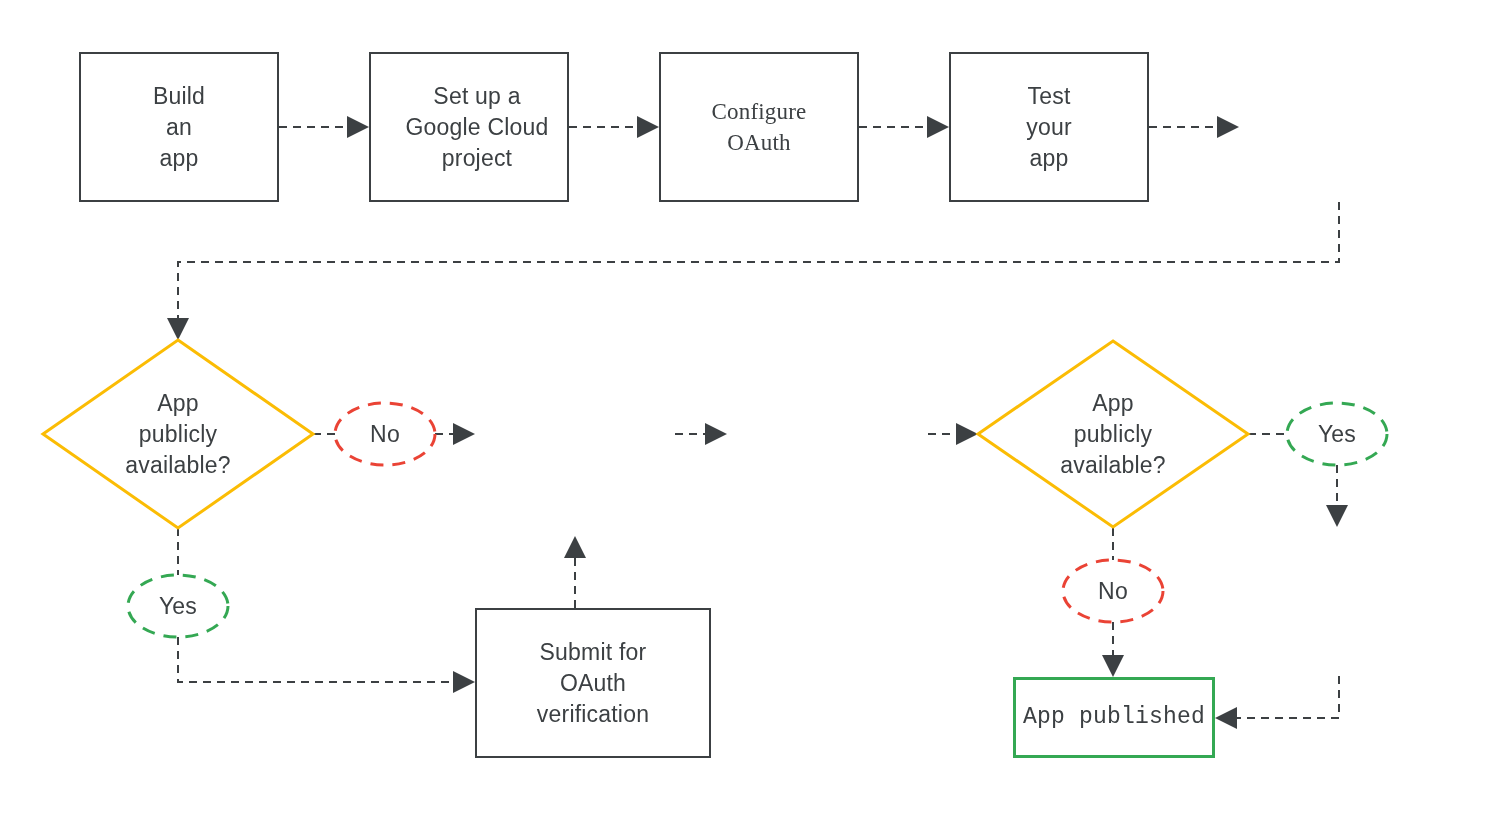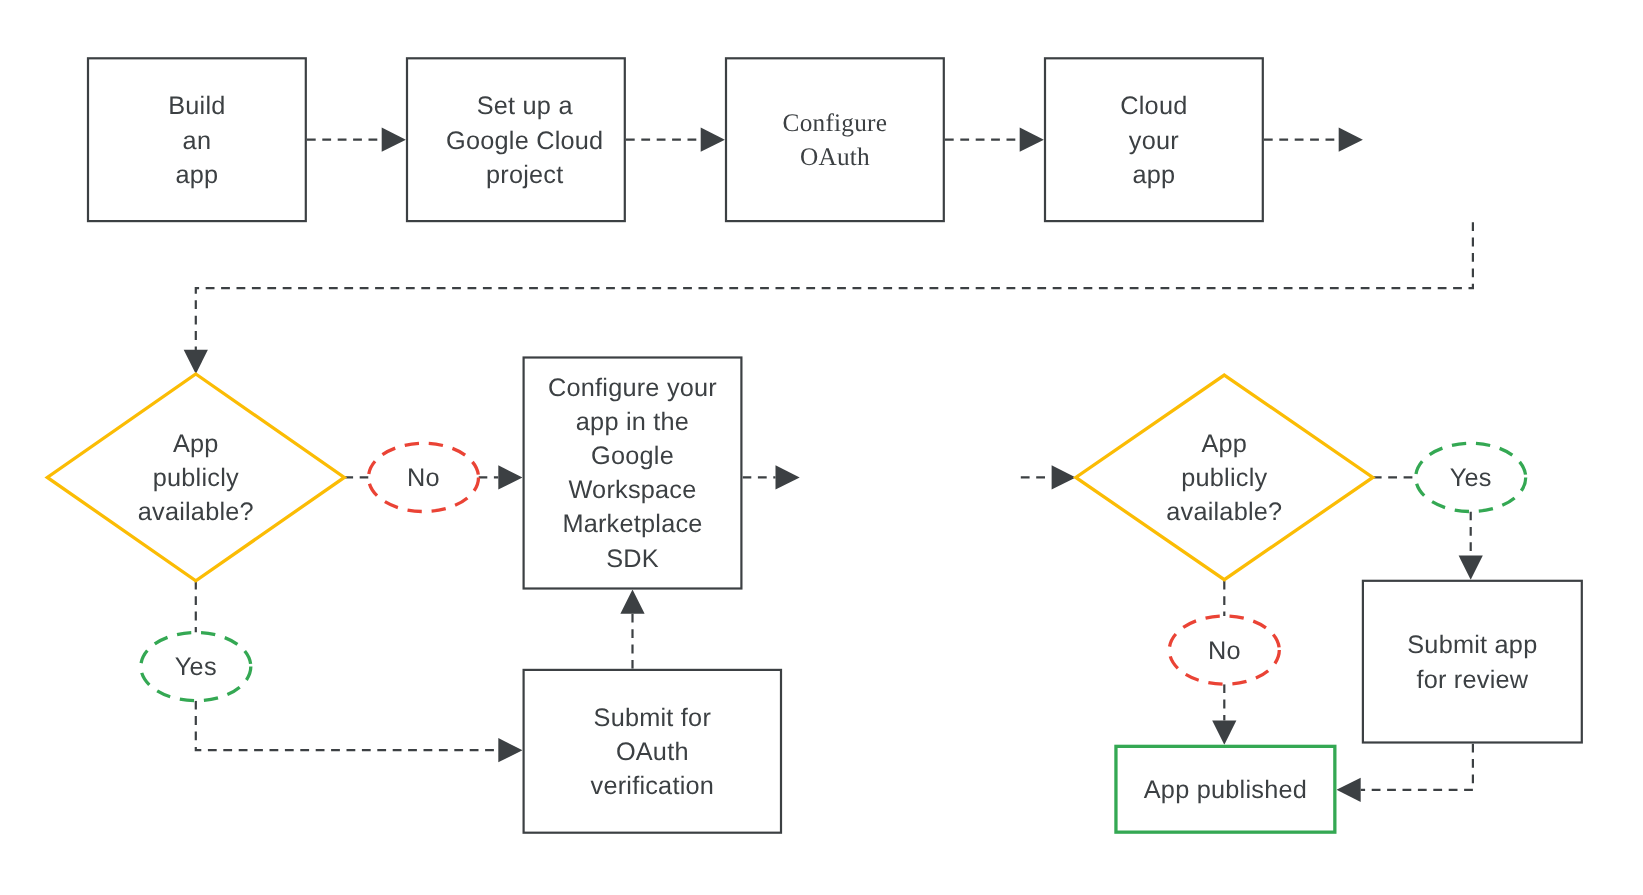--- a/index.html
+++ b/index.html
@@ -37,20 +37,21 @@
     line-height: 31px;
     white-space: pre-line;
     letter-spacing: 0.2px;
   }
   .box {
     border: 2px solid var(--line);
     background: var(--bg);
   }
   .box.published {
     border: 3px solid var(--green);
+    font-family: Liberation Mono, monospace;
   }
   .overlay-label {
     background: transparent;
     pointer-events: none;
   }
   .conn {
     fill: none;
     stroke: var(--line);
     stroke-width: 2;
     stroke-dasharray: 8 6;
@@ -138,59 +139,47 @@
   <div class="node box" style="left:369px; top:52px; width:200px; height:150px;padding-left:16px;">
     <span>Set up a
 Google Cloud
 project</span>
   </div>
   <div class="node box" style="left:659px; top:52px; width:200px; height:150px;font-family:Liberation Serif, serif;">
     <span>Configure
 OAuth</span>
   </div>
   <div class="node box" style="left:949px; top:52px; width:200px; height:150px;">
-    <span>Cloud
+    <span>Test
 your
 app</span>
   </div>
 
   <div class="node overlay-label" style="left:58px; top:345px; width:240px; height:178px;">
     <span>App
 publicly
 available?</span>
   </div>
 
   <div class="node overlay-label" style="left:335px; top:403px; width:100px; height:62px;">
     <span>No</span>
   </div>
 
-  <div class="node box" style="left:475px; top:324px; width:200px; height:212px;">
-    <span>Configure your
-app in the
-Google
-Workspace
-Marketplace
-SDK</span>
-  </div>
 
 
   <div class="node overlay-label" style="left:993px; top:345px; width:240px; height:178px;">
     <span>App
 publicly
 available?</span>
   </div>
 
   <div class="node overlay-label" style="left:1287px; top:403px; width:100px; height:62px;">
     <span>Yes</span>
   </div>
 
-  <div class="node box" style="left:1238px; top:527px; width:201px; height:149px;">
-    <span>Submit app
-for review</span>
-  </div>
 
   <div class="node overlay-label" style="left:1063px; top:560px; width:100px; height:62px;">
     <span>No</span>
   </div>
 
   <div class="node box published" style="left:1013px; top:677px; width:202px; height:81px;">
     <span>App published</span>
   </div>
 
   <div class="node overlay-label" style="left:128px; top:575px; width:100px; height:62px;">

